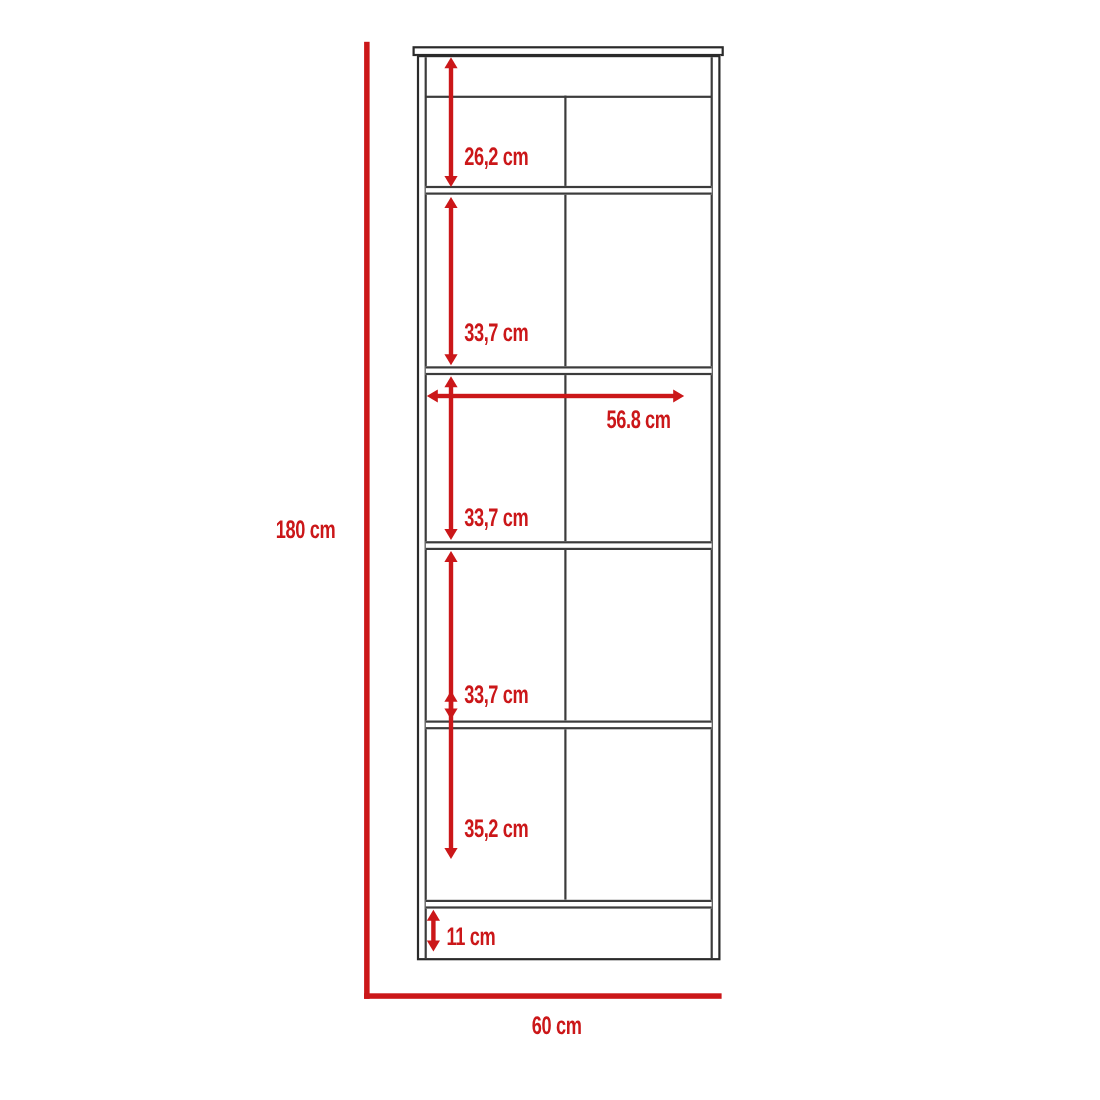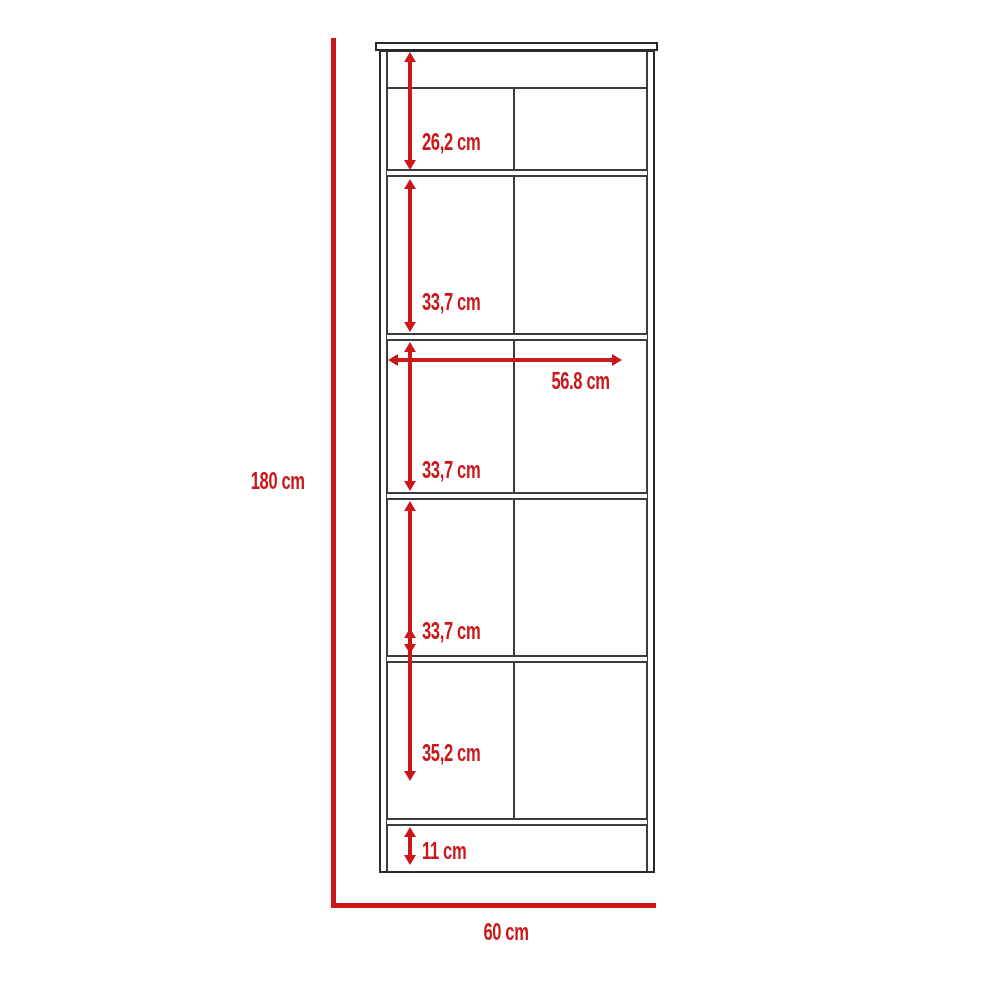--- a/index.html
+++ b/index.html
@@ -176,21 +176,21 @@
     <span class="dim-label" style="left:18px; top:119px">33,7 cm</span>
   </div>
 
   <div class="vdim" style="left:404px; top:628px; height:153px">
     <div class="head-up"></div>
     <div class="bar"></div>
     <div class="head-down"></div>
     <span class="dim-label" style="left:18px; top:114px">35,2 cm</span>
   </div>
 
-  <div class="vdim" style="left:404px; top:827px; height:38px">
+  <div class="vdim" style="left:388px; top:827px; height:38px">
     <div class="head-up"></div>
     <div class="bar"></div>
     <div class="head-down"></div>
     <span class="dim-label" style="left:18px; top:13px">11 cm</span>
   </div>
 
   <div class="hdim" style="left:388px; top:354px; width:234px">
     <div class="head-left"></div>
     <div class="bar"></div>
     <div class="head-right"></div>

